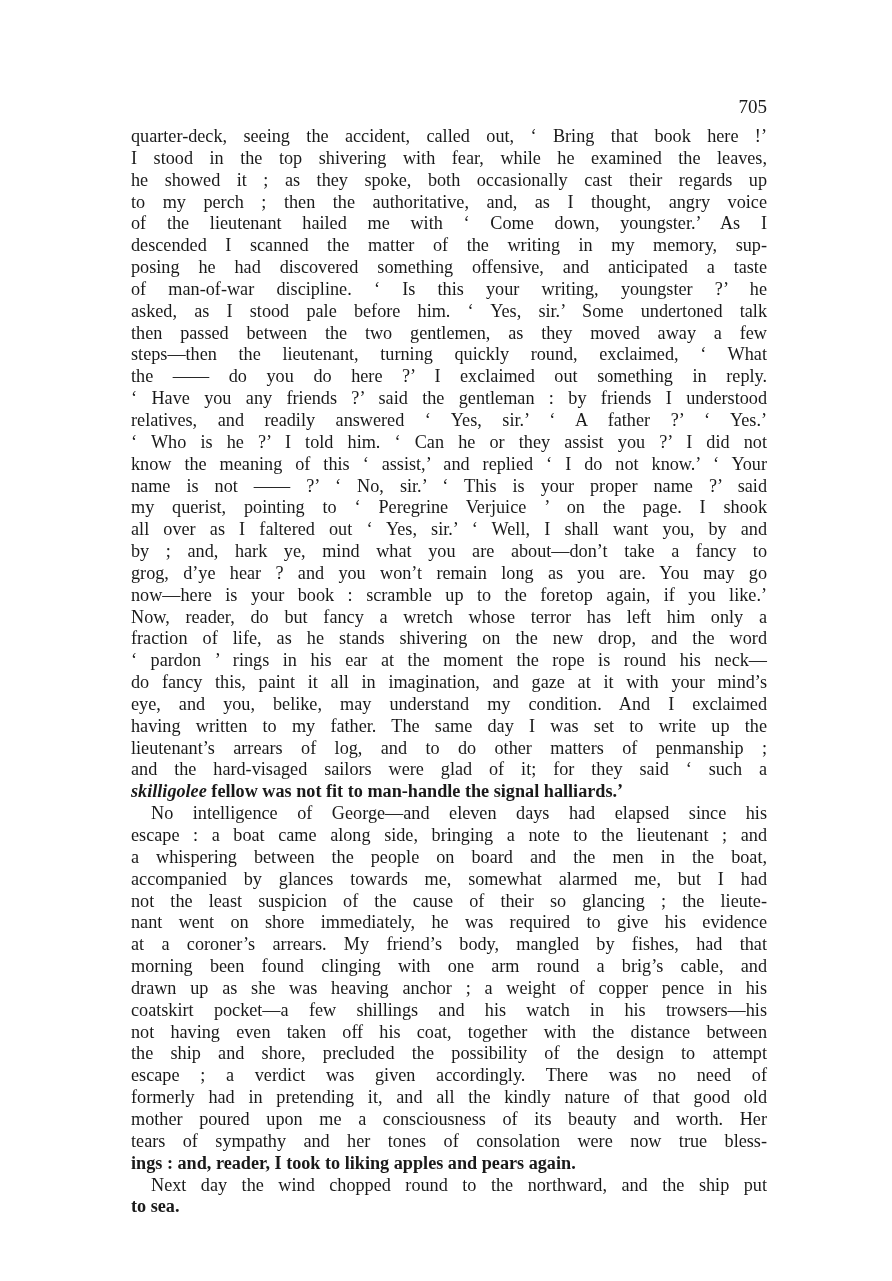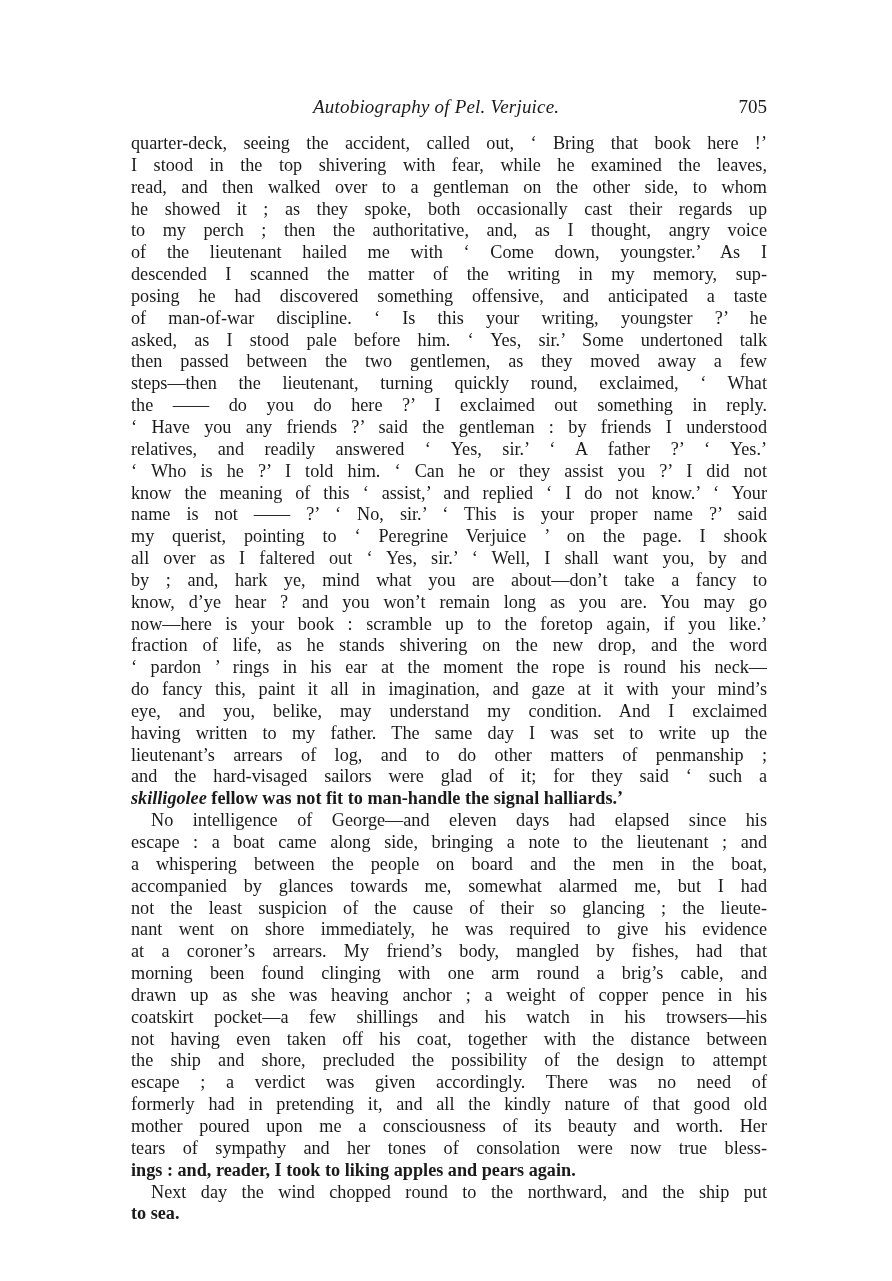--- a/index.html
+++ b/index.html
@@ -34,21 +34,21 @@
     letter-spacing: 0.2px;
   }
   .page-number {
     position: absolute;
     right: 0;
     top: 0;
     font-weight: normal;
     font-size: 19px;
   }
   .body-text {
-    margin-top: 11px;
+    margin-top: 4px;
     font-size: 18.2px;
     line-height: 21.85px;
   }
   .line {
     display: block;
     text-align: justify;
     text-align-last: justify;
     white-space: nowrap;
     height: 21.85px;
     overflow: visible;
@@ -60,49 +60,48 @@
   .line.indent {
     padding-left: 20px;
   }
   .line .it { font-style: italic; }
 </style>
 </head>
 <body>
 
 <div class="page">
   <div class="running-head">
-    <span class="running-title">Autobiography of Pel. Verjuice.</span>
     <span class="page-number">705</span>
   </div>
 
   <div class="body-text">
     <div id="para-0">
         <span class="line">quarter-deck, seeing the accident, called out, ‘ Bring that book here !’</span>
         <span class="line">I stood in the top shivering with fear, while he examined the leaves,</span>
-        <span class="line">read, and then walked over to a gentleman on the other side, to whom</span>
         <span class="line">he showed it ; as they spoke, both occasionally cast their regards up</span>
         <span class="line">to my perch ; then the authoritative, and, as I thought, angry voice</span>
         <span class="line">of the lieutenant hailed me with ‘ Come down, youngster.’ As I</span>
         <span class="line">descended I scanned the matter of the writing in my memory, sup-</span>
         <span class="line">posing he had discovered something offensive, and anticipated a taste</span>
         <span class="line">of man-of-war discipline. ‘ Is this your writing, youngster ?’ he</span>
         <span class="line">asked, as I stood pale before him. ‘ Yes, sir.’ Some undertoned talk</span>
         <span class="line">then passed between the two gentlemen, as they moved away a few</span>
         <span class="line">steps—then the lieutenant, turning quickly round, exclaimed, ‘ What</span>
         <span class="line">the —— do you do here ?’ I exclaimed out something in reply.</span>
         <span class="line">‘ Have you any friends ?’ said the gentleman : by friends I understood</span>
         <span class="line">relatives, and readily answered ‘ Yes, sir.’ ‘ A father ?’ ‘ Yes.’</span>
         <span class="line">‘ Who is he ?’ I told him. ‘ Can he or they assist you ?’ I did not</span>
         <span class="line">know the meaning of this ‘ assist,’ and replied ‘ I do not know.’ ‘ Your</span>
         <span class="line">name is not —— ?’ ‘ No, sir.’ ‘ This is your proper name ?’ said</span>
         <span class="line">my querist, pointing to ‘ Peregrine Verjuice ’ on the page. I shook</span>
         <span class="line">all over as I faltered out ‘ Yes, sir.’ ‘ Well, I shall want you, by and</span>
         <span class="line">by ; and, hark ye, mind what you are about—don’t take a fancy to</span>
-        <span class="line">know, d’ye hear ? and you won’t remain long as you are. You may go</span>
+        <span class="line">grog, d’ye hear ? and you won’t remain long as you are. You may go</span>
         <span class="line">now—here is your book : scramble up to the foretop again, if you like.’</span>
+        <span class="line">Now, reader, do but fancy a wretch whose terror has left him only a</span>
         <span class="line">fraction of life, as he stands shivering on the new drop, and the word</span>
         <span class="line">‘ pardon ’ rings in his ear at the moment the rope is round his neck—</span>
         <span class="line">do fancy this, paint it all in imagination, and gaze at it with your mind’s</span>
         <span class="line">eye, and you, belike, may understand my condition. And I exclaimed</span>
         <span class="line">having written to my father. The same day I was set to write up the</span>
         <span class="line">lieutenant’s arrears of log, and to do other matters of penmanship ;</span>
         <span class="line">and the hard-visaged sailors were glad of it; for they said ‘ such a</span>
         <span class="line last"><span class="it">skilligolee</span><span> fellow was not fit to man-handle the signal halliards.’</span></span>
       </div>
     <div id="para-1">

